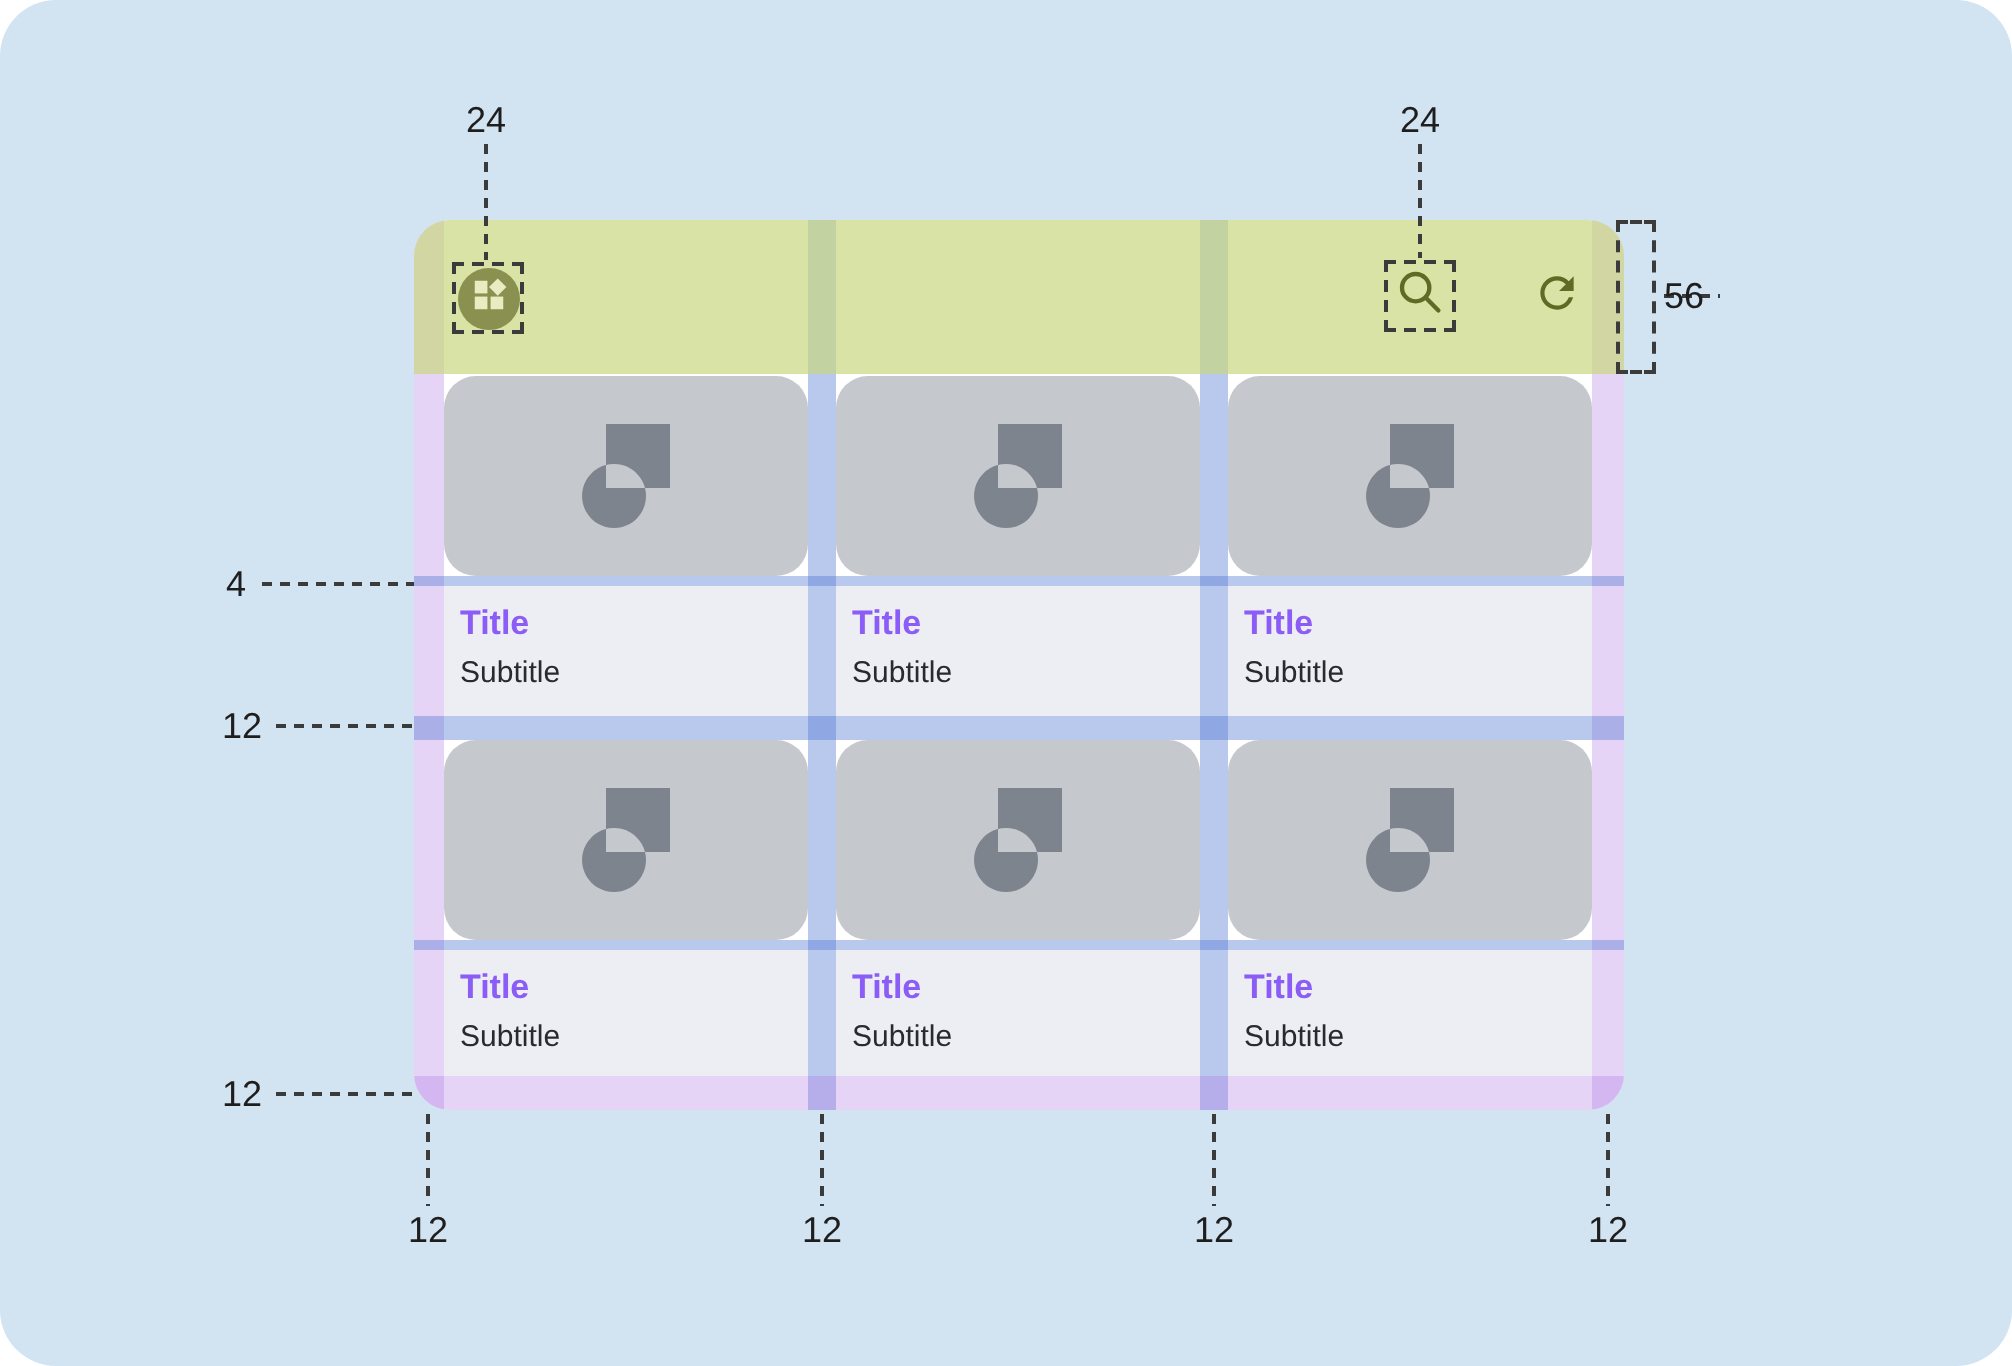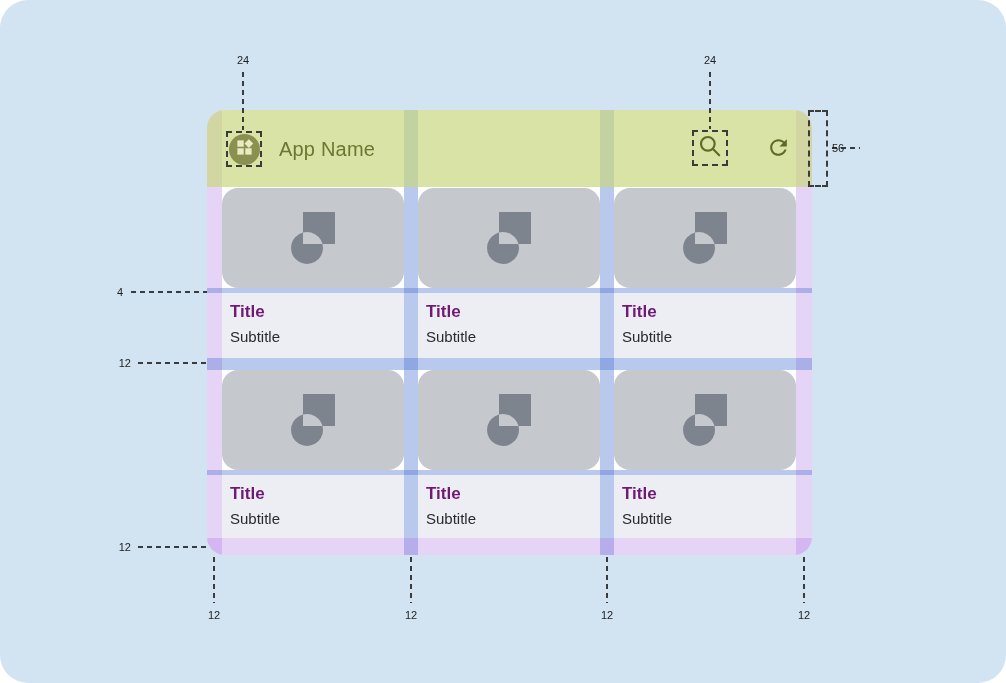--- a/index.html
+++ b/index.html
@@ -7,21 +7,21 @@
   .stage{position:relative;width:1006px;height:683px;background:#d2e3f2;border-radius:28px;overflow:hidden;}
 
   
   .mockup{position:absolute;left:207px;top:110px;width:605px;height:445px;background:#ffffff;border-radius:18px;overflow:hidden;}
 
   .card-img{position:absolute;width:182px;height:100px;background:#c5c8cd;border-radius:16px;display:flex;align-items:center;justify-content:center;}
   .card-txt{position:absolute;width:182px;background:#eceef3;box-sizing:border-box;padding:7px 0 0 8px;}
   .c0{left:15px;} .c1{left:211px;} .c2{left:407px;}
   .r1i{top:78px;} .r1t{top:183px;height:65px;}
   .r2i{top:260px;} .r2t{top:365px;height:63px;}
-  .card-title{font-size:17px;font-weight:700;color:#701a75;line-height:24px;}
+  .card-title{font-size:17px;font-weight:700;color:#8b5cf6;line-height:24px;}
   .card-sub{font-size:15px;font-weight:400;color:#292a2e;line-height:21px;margin-top:2px;}
 
   
   .ov{position:absolute;pointer-events:none;}
   .purple{background:rgba(172,112,225,0.30);}
   .blue{background:rgba(80,120,213,0.40);}
   .margin-l{left:0;top:0;width:15px;height:445px;}
   .margin-r{left:589px;top:0;width:16px;height:445px;}
   .gut1{left:197px;top:0;width:14px;height:445px;}
   .gut2{left:393px;top:0;width:14px;height:445px;}
@@ -33,21 +33,21 @@
 
   
   .appbar-el{position:absolute;z-index:5;}
   .app-icon-circle{left:22px;top:24px;width:31px;height:31px;border-radius:50%;background:#8a9150;display:flex;align-items:center;justify-content:center;}
   .app-title{left:72px;top:0;height:78px;display:flex;align-items:center;font-size:20px;font-weight:500;color:#6b7732;letter-spacing:.2px;}
   .search-wrap{left:489px;top:24px;width:28px;height:28px;display:flex;align-items:center;justify-content:center;}
   .refresh-wrap{left:558px;top:26px;width:26px;height:26px;display:flex;align-items:center;justify-content:center;}
 
   
   .ann{position:absolute;z-index:10;}
-  .mlabel{font-size:11px;font-weight:500;color:#1e1e1e;line-height:18px;}
+  .mlabel{font-size:18px;font-weight:500;color:#1e1e1e;line-height:18px;}
   .t-center{text-align:center;} .t-right{text-align:right;}
   .vdash{width:2px;background:repeating-linear-gradient(180deg,#3b3b3b 0 5px,transparent 5px 9px);}
   .hdash{height:2px;background:repeating-linear-gradient(90deg,#3b3b3b 0 5px,transparent 5px 9px);}
   .dash-box{box-sizing:border-box;border:2px dashed #3b3b3b;background:transparent;}
 </style>
 </head>
 <body>
 
 <div class="stage">
 
@@ -134,21 +134,20 @@
     <div class="appbar-el app-icon-circle">
       <span>
         <svg width="19" height="19" viewBox="0 0 24 24" fill="#e8ecc0">
           <rect x="3" y="3" width="8" height="8"></rect>
           <rect x="3" y="13" width="8" height="8"></rect>
           <rect x="13" y="13" width="8" height="8"></rect>
           <polygon points="17.5,1.5 23,7 17.5,12.5 12,7"></polygon>
         </svg>
       </span>
     </div>
-    <div class="appbar-el app-title">App Name</div>
     <div class="appbar-el search-wrap">
       <span>
         <svg width="26" height="26" viewBox="0 0 24 24" fill="none" stroke="#5f6b25" stroke-width="2">
           <circle cx="10" cy="10" r="6.3"></circle>
           <line x1="14.8" y1="14.8" x2="20.5" y2="20.5" stroke-linecap="round"></line>
         </svg>
       </span>
     </div>
     <div class="appbar-el refresh-wrap">
       <span>

